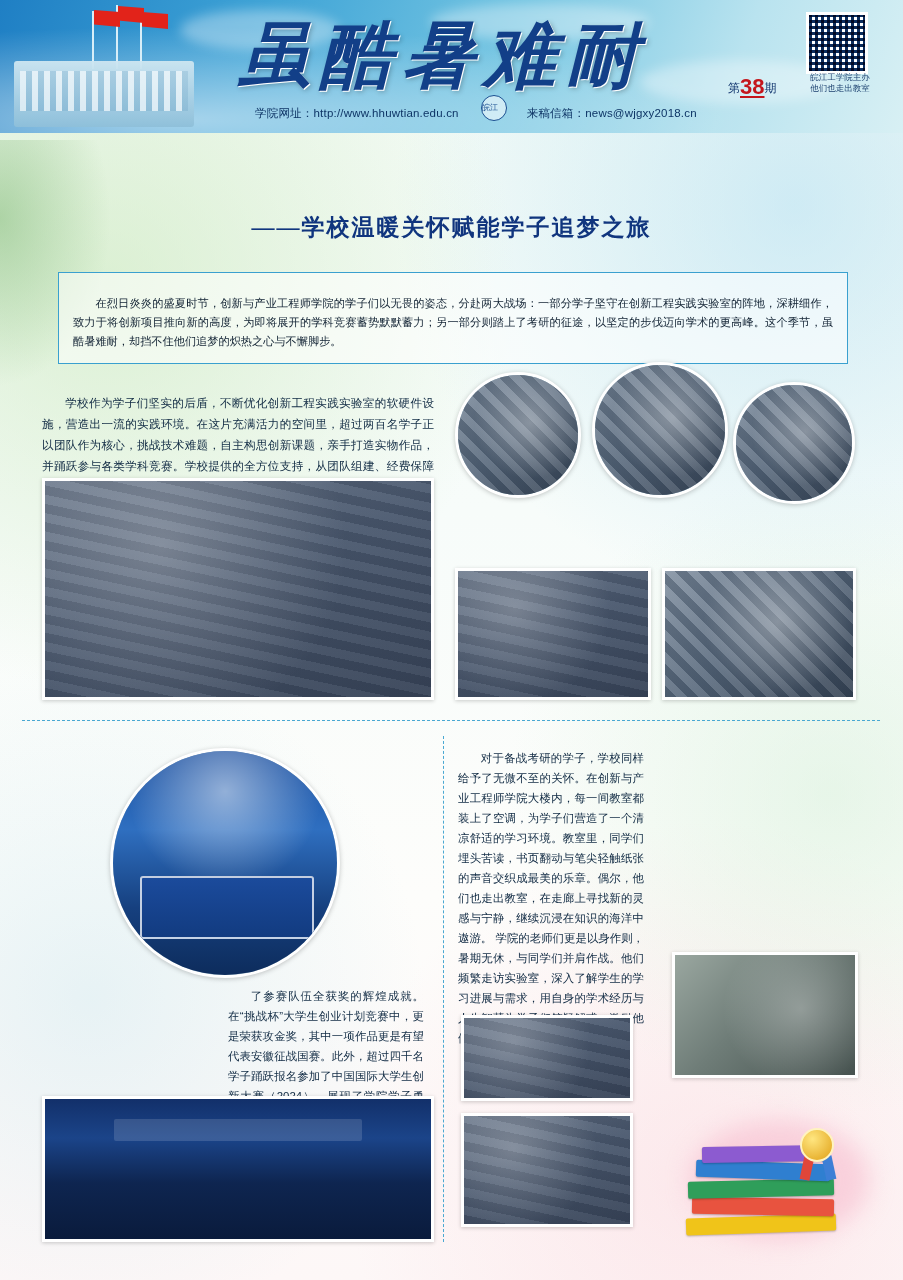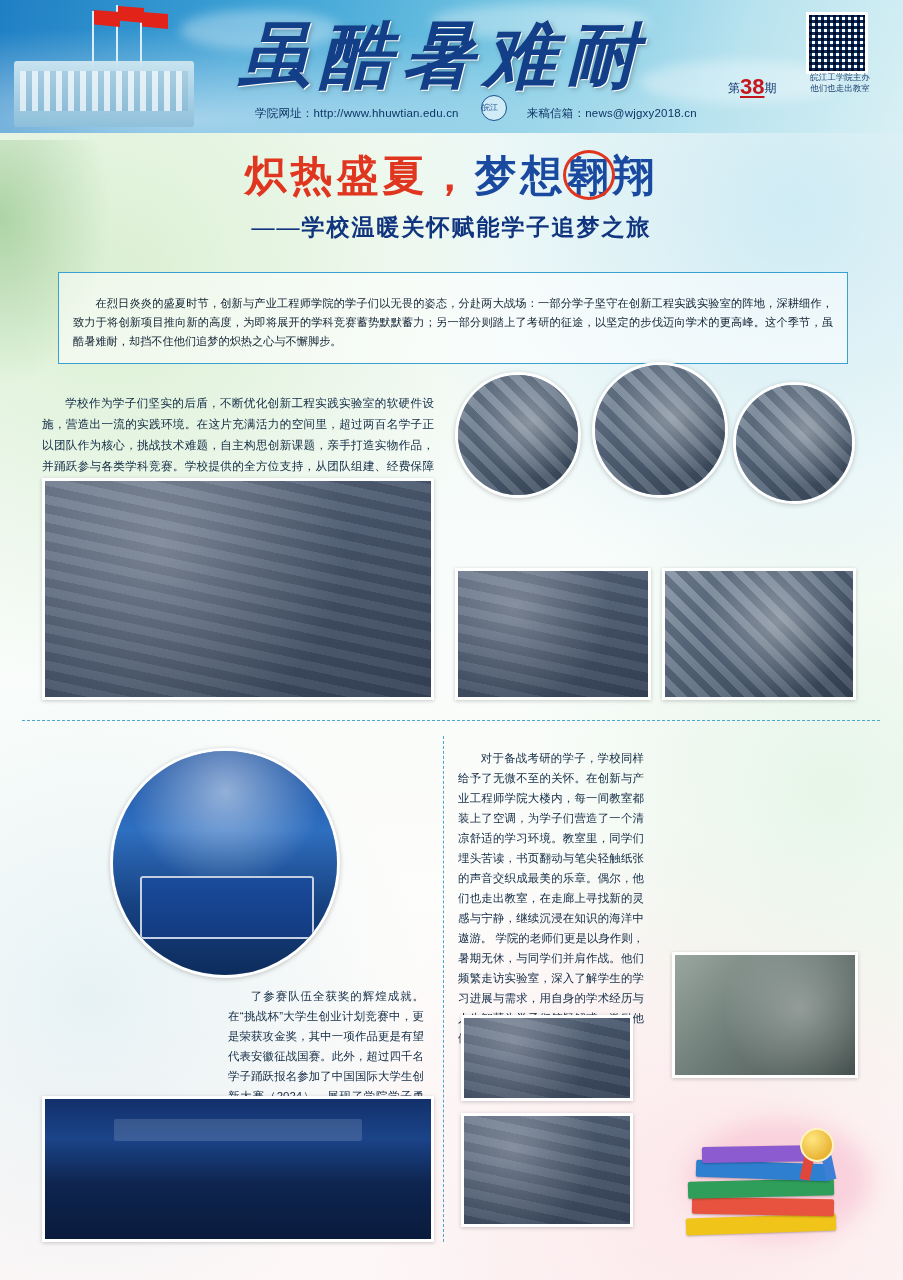--- a/index.html
+++ b/index.html
@@ -288,23 +288,20 @@
 
     <div class="qr"></div>
     <div class="qr-caption">
       <div>皖江工学院主办</div>
       <div>他们也走出教室</div>
     </div>
   </div>
 
   <div class="leafdeco"></div>
 
-  <div class="headline">
-    <span class="hot">炽</span><span class="hot">热盛夏，</span><span>梦想</span><span class="ring">翱</span><span>翔</span>
-  </div>
   <div class="subhead">——学校温暖关怀赋能学子追梦之旅</div>
 
   <div class="lead-box">在烈日炎炎的盛夏时节，创新与产业工程师学院的学子们以无畏的姿态，分赴两大战场：一部分学子坚守在创新工程实践实验室的阵地，深耕细作，致力于将创新项目推向新的高度，为即将展开的学科竞赛蓄势默默蓄力；另一部分则踏上了考研的征途，以坚定的步伐迈向学术的更高峰。这个季节，虽酷暑难耐，却挡不住他们追梦的炽热之心与不懈脚步。</div>
 
   <div class="col-text-1">学校作为学子们坚实的后盾，不断优化创新工程实践实验室的软硬件设施，营造出一流的实践环境。在这片充满活力的空间里，超过两百名学子正以团队作为核心，挑战技术难题，自主构思创新课题，亲手打造实物作品，并踊跃参与各类学科竞赛。学校提供的全方位支持，从团队组建、经费保障到平台搭建、制度完善，无一不彰显着对学子梦想的深切关怀与坚定支持。</div>
 
   <div class="photo circ ph-lab-a">
       <div class="img-lab"></div>
     </div>
   <div class="photo circ ph-lab-b">

